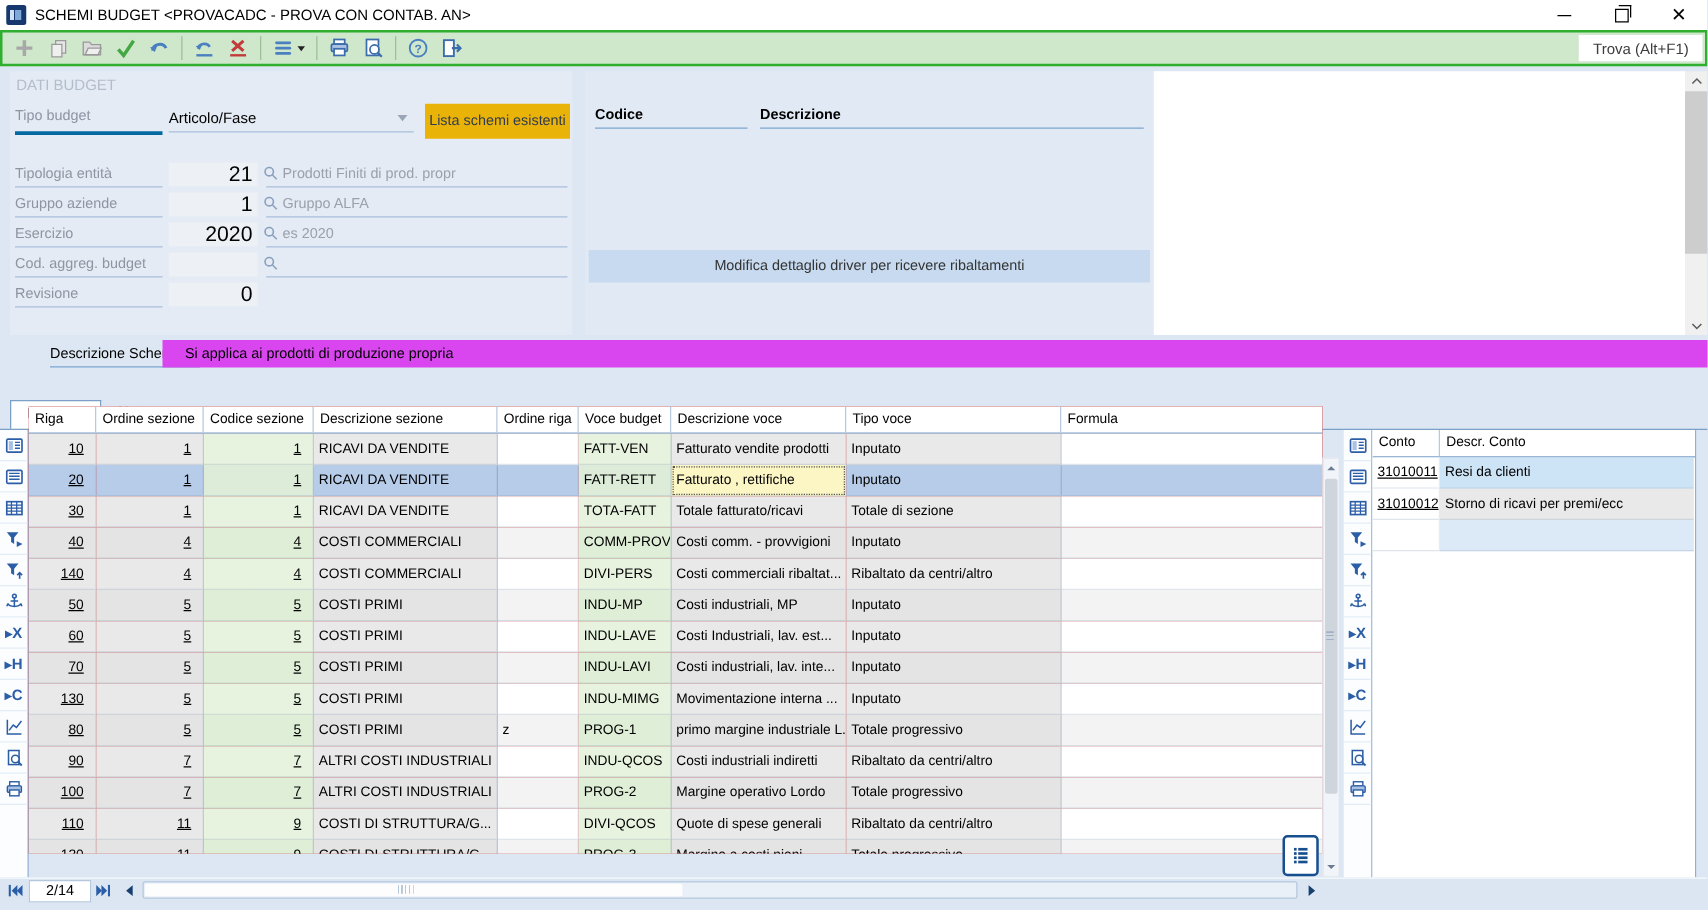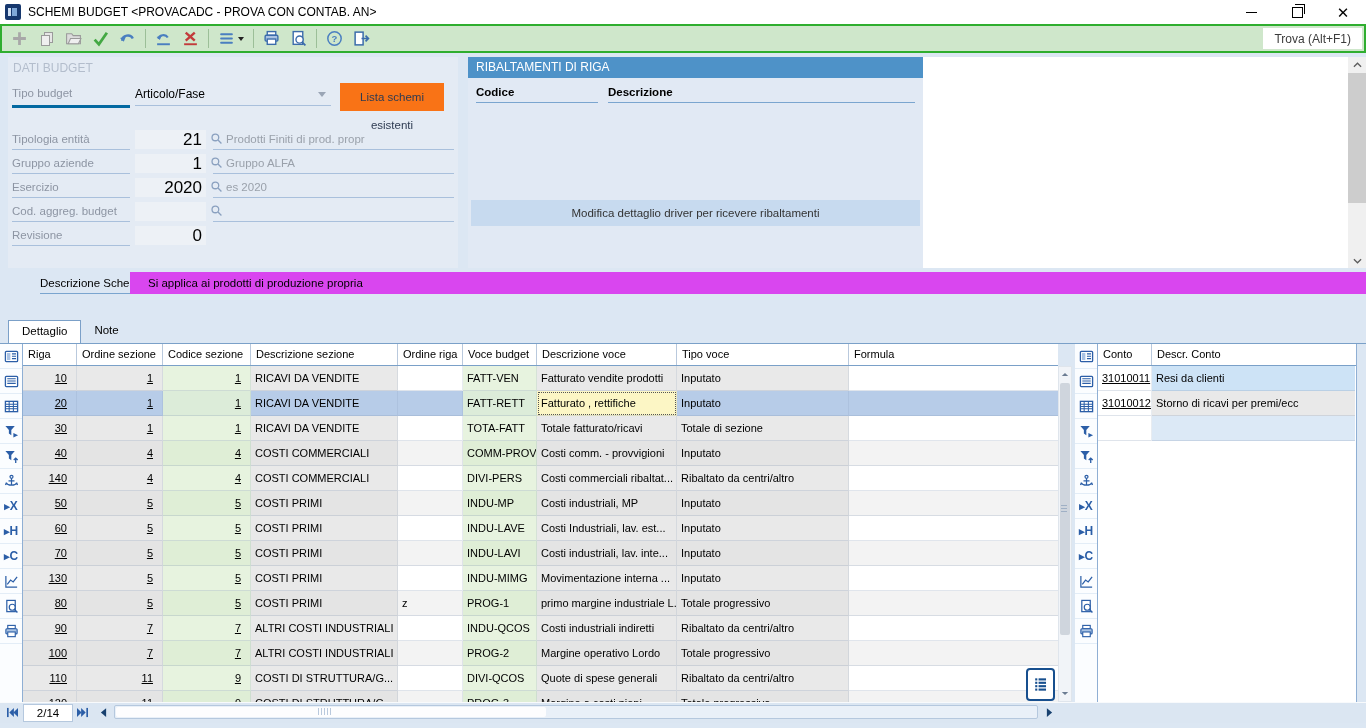--- a/index.html
+++ b/index.html
@@ -29,21 +29,21 @@
   .find-box{position:absolute;right:2px;top:2px;bottom:2px;background:#fff;display:flex;align-items:center;
             padding:0 11px;font-size:12px;color:#3c3c3c;}
   
   .panel-dati{position:absolute;left:8px;top:57px;width:450px;height:211px;background:#e4ebf4;}
   .pd-h{position:absolute;left:5px;top:4px;font-size:12px;color:#b3bdcc;}
   .tipo-label{position:absolute;left:4px;top:30px;width:118px;height:18px;border-bottom:3px solid #0369a1;color:#8d95a3;font-size:11.5px;}
   .tipo-value{position:absolute;left:127px;top:26px;width:196px;height:22px;border-bottom:1px solid #a9c0dc;
               font-size:12px;color:#000000;line-height:22px;}
   .dd-caret{position:absolute;left:310px;top:35px;width:0;height:0;border-left:4px solid transparent;
             border-right:4px solid transparent;border-top:5px solid #9aa5b5;}
-  .lista-btn{position:absolute;left:332px;top:26px;width:104px;height:28px;background:#f97316;
+  .lista-btn{position:absolute;left:332px;top:26px;width:116px;height:28px;background:#eab308;
              text-align:center;line-height:28px;color:#2e3b52;font-size:11.5px;}
   .fields{position:absolute;left:0;top:72px;right:0;}
   .frow{position:relative;height:24px;}
   .flabel{position:absolute;left:4px;top:2px;width:118px;height:18px;border-bottom:1px solid #a9c0dc;
           color:#8d95a3;font-size:11.5px;line-height:17px;}
   .fvalue{position:absolute;left:127px;top:1px;width:71px;height:19px;background:#edf1f6;text-align:right;
           padding-right:4px;line-height:19px;color:#000;font-size:17px;box-sizing:border-box;}
   .lens{position:absolute;left:202px;top:3px;}
   .fdesc{position:absolute;left:205px;right:4px;top:2px;height:18px;border-bottom:1px solid #a9c0dc;
          color:#9aa1ab;font-size:11.5px;line-height:17px;padding-left:13px;white-space:nowrap;overflow:hidden;}
@@ -70,21 +70,21 @@
   .tab{padding:4px 13px 4px 13px;font-size:11.5px;height:23px;box-sizing:border-box;}
   .tab.active{background:#fff;border:1px solid #7ba0c8;border-bottom:none;}
   .topline{position:absolute;left:0;top:343px;width:1366px;height:1px;background:#7aa0c8;}
   
   .strip{position:absolute;top:344px;width:22px;height:358px;background:#fbfdff;border-right:1px solid #8fafd4;}
   .strip-left{left:0;} .strip-right{left:1075px;}
   .scell{height:24px;display:flex;align-items:center;justify-content:center;border-bottom:1px solid #e3edf7;}
   .letter-ic{color:#2b5ea7;font-size:11px;font-weight:bold;line-height:14px;}
   .letter-ic b{font-size:12px;}
   
-  .grid{position:absolute;left:23px;top:344px;width:1035px;height:358px;background:#b91c1c;overflow:hidden;}
+  .grid{position:absolute;left:23px;top:325px;width:1035px;height:358px;background:#b91c1c;overflow:hidden;}
   .ghead{display:flex;height:21px;border-bottom:1px solid #7aa0c8;background:#fff;}
   .hcell{box-sizing:border-box;padding:4px 0 0 5px;font-size:11px;border-right:1px solid #b9c9dd;
          white-space:nowrap;overflow:hidden;}
   .grow{display:flex;height:25px;}
   .gcell{box-sizing:border-box;height:25px;line-height:24px;white-space:nowrap;overflow:hidden;
          padding:0 4px;border-right:1px solid rgba(130,150,180,.18);border-bottom:1px solid rgba(130,150,180,.25);}
   .num{text-align:right;padding-right:9px;text-decoration:underline;}
   .gray{background:#e9e9e9;} .grow.odd .gray{background:#e4e4e4;}
   .white{background:#fff;} .grow.odd .white{background:#f3f3f3;}
   .green{background:#e7f3df;} .grow.odd .green{background:#dfeed6;}
@@ -271,21 +271,20 @@
         <div class="fdesc"></div>
       </div>
       <div class="frow">
         <div class="flabel">Revisione</div>
         <div class="fvalue">0</div>
       </div>
     </div>
 </div>
 
 <div class="panel-riba">
-  <div class="riba-header">RIBALTAMENTI DI RIGA</div>
   <div class="rcol rcol1">Codice</div>
   <div class="rcol rcol2">Descrizione</div>
   <div class="riba-btn">Modifica dettaglio driver per ricevere ribaltamenti</div>
 </div>
 
 <div class="white-area"></div>
 
 <div class="vscroll-top">
   <div class="vst-up">
     <svg viewBox="0 0 10 6" width="9" height="6">

